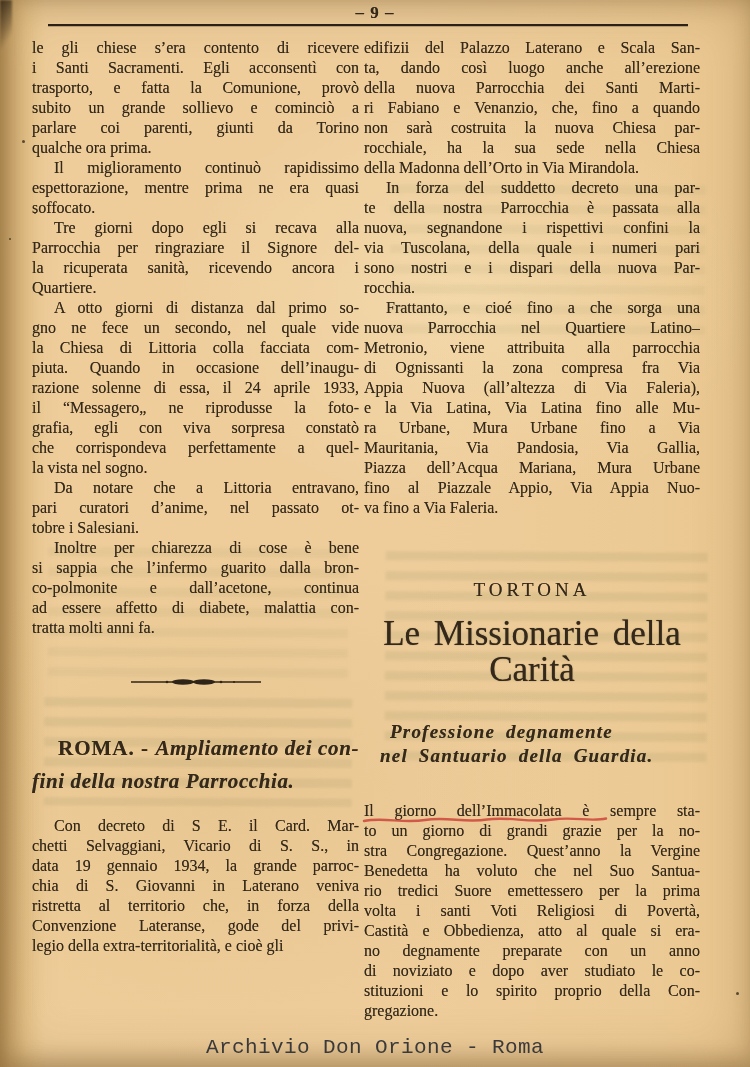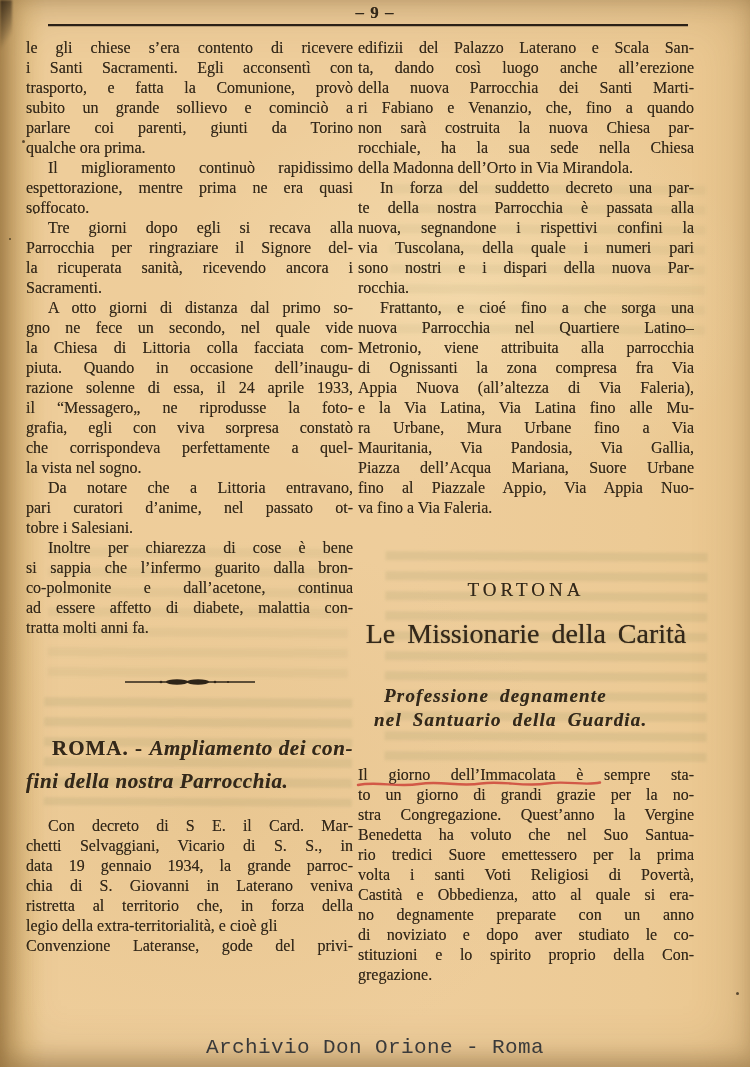--- a/index.html
+++ b/index.html
@@ -19,21 +19,21 @@
     filter:blur(1px);}
   .speck{position:absolute;border-radius:50%;background:#3a2d1c;opacity:.8;}
 
   
   .pageno{position:absolute;left:0;right:0;top:3px;text-align:center;
     font-size:17px;font-weight:bold;letter-spacing:1px;}
   .rule{position:absolute;left:48px;top:24px;width:640px;height:2px;background:#2b2117;
     box-shadow:0 1px 0 rgba(43,33,23,.25);}
 
   
-  .cols{position:absolute;left:26px;top:38px;width:676px;display:flex;gap:5px;}
+  .cols{position:absolute;left:32px;top:38px;width:676px;display:flex;gap:5px;}
   .col{font-size:16px;line-height:20px;}
   .col-left{width:327px;}
   .col-right{width:336px;}
 
   .tline{text-align:justify;text-align-last:justify;height:20px;overflow:hidden;}
   .tline.pend{text-align-last:left;}
   .para.ind .tline:first-child{text-indent:22px;}
 
   
   .divider{margin:40px auto 0;width:130px;height:8px;display:block;}
@@ -41,21 +41,21 @@
   
   .roma-heading{margin-top:46px;font-size:21px;line-height:33px;font-weight:bold;}
   .roma-heading .tline{height:33px;}
   .roma-heading .tline:first-child{text-indent:26px;margin-top:24px;}
   .roma-caps{font-style:normal;letter-spacing:1px;}
   .it{font-style:italic;letter-spacing:.6px;}
   .roma-heading + .para{margin-top:18px;}
 
   
   .city{margin-top:62px;text-align:center;font-size:19px;letter-spacing:4px;}
-  .big-title{margin-top:16px;text-align:center;font-size:28px;line-height:36px;
+  .big-title{margin-top:16px;text-align:center;font-size:35px;line-height:36px;
     word-spacing:5px;text-shadow:0 0 .9px rgba(50,40,24,.75);}
   .subtitle{margin-top:34px;padding-left:16px;font-style:italic;font-weight:bold;
     font-size:19px;letter-spacing:1.2px;word-spacing:5px;}
   .subtitle .tline{text-align:left;text-align-last:left;height:24px;}
   .subtitle .tline:first-child{text-indent:10px;}
   .para-annotated{position:relative;margin-top:31px;}
   .red-underline{position:absolute;left:-3px;top:14px;pointer-events:none;}
 
   
   .bleed{position:absolute;filter:blur(1.4px);transform:rotate(.3deg);
@@ -98,21 +98,21 @@
         </div>
       <div class="para ind">
           <div class="tline">Il miglioramento continuò rapidissimo</div>
           <div class="tline">espettorazione, mentre prima ne era quasi</div>
           <div class="tline pend">soffocato.</div>
         </div>
       <div class="para ind">
           <div class="tline">Tre giorni dopo egli si recava alla</div>
           <div class="tline">Parrocchia per ringraziare il Signore del-</div>
           <div class="tline">la ricuperata sanità, ricevendo ancora i</div>
-          <div class="tline pend">Sacramenti.</div>
+          <div class="tline pend">Quartiere.</div>
         </div>
       <div class="para ind">
           <div class="tline">A otto giorni di distanza dal primo so-</div>
           <div class="tline">gno ne fece un secondo, nel quale vide</div>
           <div class="tline">la Chiesa di Littoria colla facciata com-</div>
           <div class="tline">piuta. Quando in occasione dell’inaugu-</div>
           <div class="tline">razione solenne di essa, il 24 aprile 1933,</div>
           <div class="tline">il “Messagero„ ne riprodusse la foto-</div>
           <div class="tline">grafia, egli con viva sorpresa constatò</div>
           <div class="tline">che corrispondeva perfettamente a quel-</div>
@@ -144,22 +144,22 @@
         <div class="tline"><span class="roma-caps">ROMA. - </span><span class="it">Ampliamento dei con-</span></div>
         <div class="tline pend it">fini della nostra Parrocchia.</div>
       </div>
 
       <div class="para ind">
           <div class="tline">Con decreto di S E. il Card. Mar-</div>
           <div class="tline">chetti Selvaggiani, Vicario di S. S., in</div>
           <div class="tline">data 19 gennaio 1934, la grande parroc-</div>
           <div class="tline">chia di S. Giovanni in Laterano veniva</div>
           <div class="tline">ristretta al territorio che, in forza della</div>
+          <div class="tline">Convenzione Lateranse, gode del privi-</div>
           <div class="tline pend">legio della extra-territorialità, e cioè gli</div>
-          <div class="tline">Convenzione Lateranse, gode del privi-</div>
         </div>
     </div>
 
     <div class="col col-right">
       <div class="para cont">
           <div class="tline">edifizii del Palazzo Laterano e Scala San-</div>
           <div class="tline">ta, dando così luogo anche all’erezione</div>
           <div class="tline">della nuova Parrocchia dei Santi Marti-</div>
           <div class="tline">ri Fabiano e Venanzio, che, fino a quando</div>
           <div class="tline">non sarà costruita la nuova Chiesa par-</div>
@@ -176,21 +176,21 @@
         </div>
       <div class="para ind">
           <div class="tline">Frattanto, e cioé fino a che sorga una</div>
           <div class="tline">nuova Parrocchia nel Quartiere Latino–</div>
           <div class="tline">Metronio, viene attribuita alla parrocchia</div>
           <div class="tline">di Ognissanti la zona compresa fra Via</div>
           <div class="tline">Appia Nuova (all’altezza di Via Faleria),</div>
           <div class="tline">e la Via Latina, Via Latina fino alle Mu-</div>
           <div class="tline">ra Urbane, Mura Urbane fino a Via</div>
           <div class="tline">Mauritania, Via Pandosia, Via Gallia,</div>
-          <div class="tline">Piazza dell’Acqua Mariana, Suore Urbane</div>
+          <div class="tline">Piazza dell’Acqua Mariana, Mura Urbane</div>
           <div class="tline">fino al Piazzale Appio, Via Appia Nuo-</div>
           <div class="tline pend">va fino a Via Faleria.</div>
         </div>
 
       <div class="city">TORTONA</div>
       <div class="big-title">Le Missionarie della Carità</div>
       <div class="subtitle">
           <div class="tline">Professione degnamente</div>
           <div class="tline pend">nel Santuario della Guardia.</div>
         </div>

